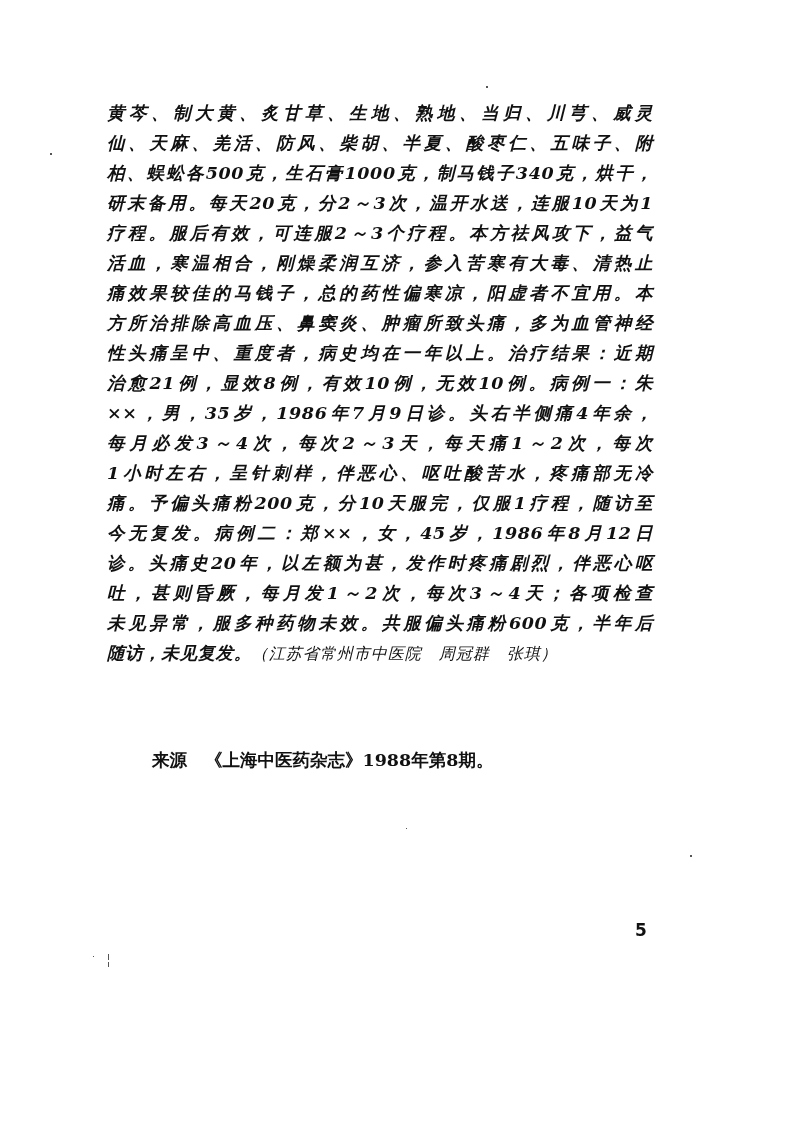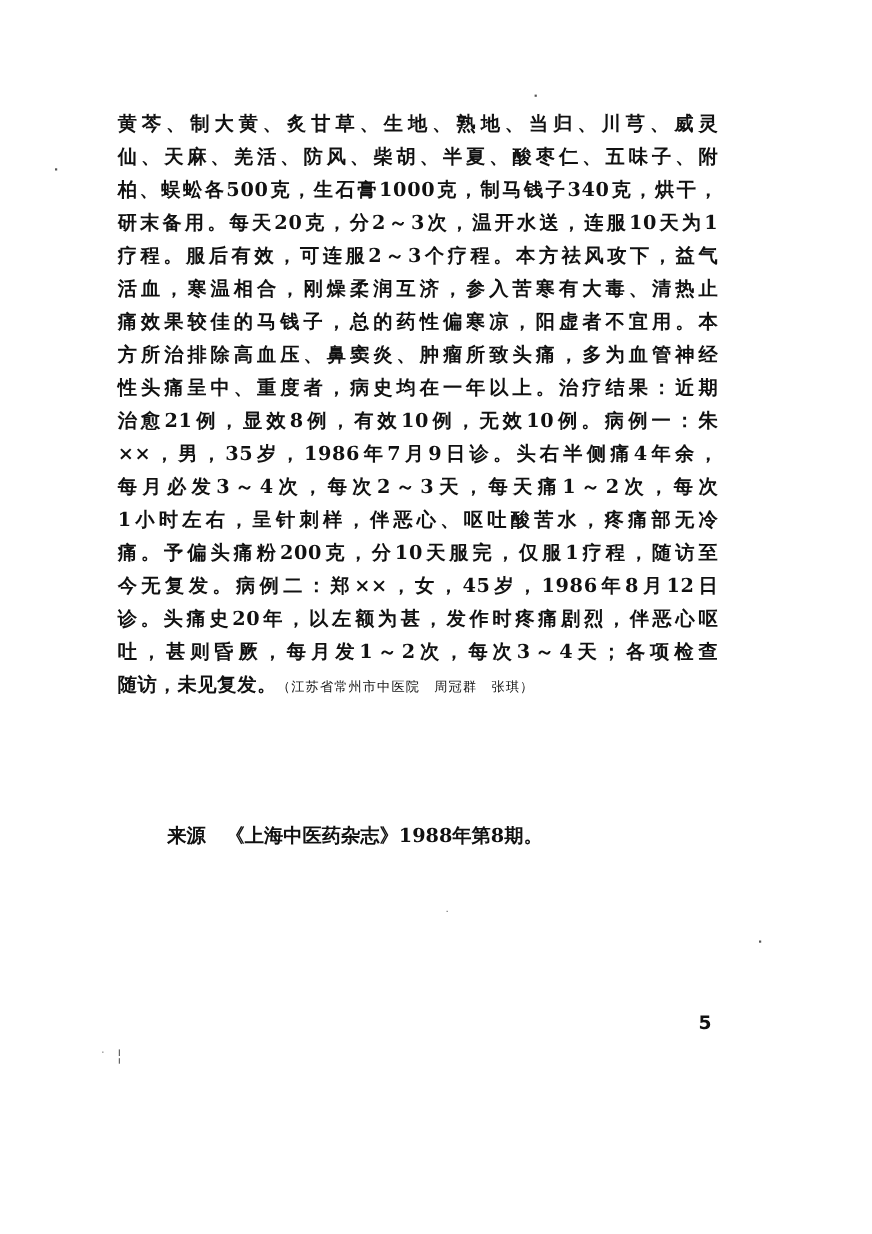--- a/index.html
+++ b/index.html
@@ -29,20 +29,21 @@
     }
     .line {
       height: 30px;
       line-height: 30px;
       font-size: 17.5px;
       white-space: nowrap;
       letter-spacing: 0.6px;
       text-align: justify;
       text-align-last: justify;
       font-weight: 600;
+      font-style: italic;
     }
     .line.last {
       text-align-last: left;
     }
     .source-line {
       position: absolute;
       left: 152px;
       top: 729px;
       height: 30px;
       line-height: 30px;
@@ -50,21 +51,21 @@
       white-space: nowrap;
       font-weight: 600;
       margin-top: 16px;
     }
     .source-label {
       font-weight: 800;
       margin-right: 18px;
     }
     .credit {
       font-weight: 400;
-      font-size: 12px;
+      font-size: 16px;
       letter-spacing: 1px;
     }
     .page-number {
       position: absolute;
       left: 635px;
       top: 920px;
       font-family: "DejaVu Sans", "Liberation Sans", sans-serif;
       font-weight: 700;
       font-size: 17px;
     }
@@ -90,20 +91,21 @@
     <div class="line">方所治排除高血压、鼻窦炎、肿瘤所致头痛，多为血管神经</div>
     <div class="line">性头痛呈中、重度者，病史均在一年以上。治疗结果：近期</div>
     <div class="line">治愈21例，显效8例，有效10例，无效10例。病例一：朱</div>
     <div class="line">××，男，35岁，1986年7月9日诊。头右半侧痛4年余，</div>
     <div class="line">每月必发3～4次，每次2～3天，每天痛1～2次，每次</div>
     <div class="line">1小时左右，呈针刺样，伴恶心、呕吐酸苦水，疼痛部无冷</div>
     <div class="line">痛。予偏头痛粉200克，分10天服完，仅服1疗程，随访至</div>
     <div class="line">今无复发。病例二：郑××，女，45岁，1986年8月12日</div>
     <div class="line">诊。头痛史20年，以左额为甚，发作时疼痛剧烈，伴恶心呕</div>
     <div class="line">吐，甚则昏厥，每月发1～2次，每次3～4天；各项检查</div>
+    <div class="line">未见异常，服多种药物未效。共服偏头痛粉600克，半年后</div>
     <div class="line last"><span>随访，未见复发。</span><span class="credit">（江苏省常州市中医院　周冠群　张琪）</span></div>
   </div>
 
   <div class="source-line">
     <span class="source-label">来源</span><span>《上海中医药杂志》1988年第8期。</span>
   </div>
 
   <div class="page-number">5</div>
 
   <div class="speck" style="left:486px;top:86px;"></div>

